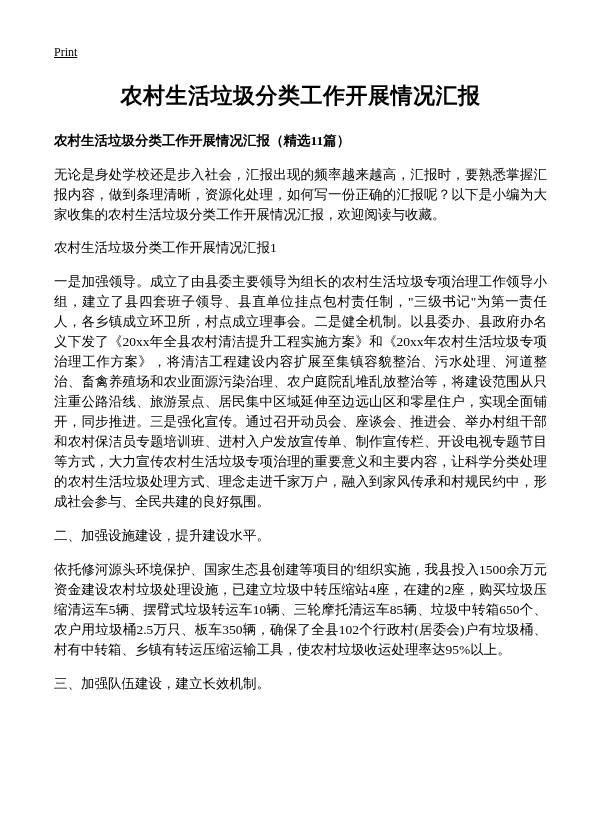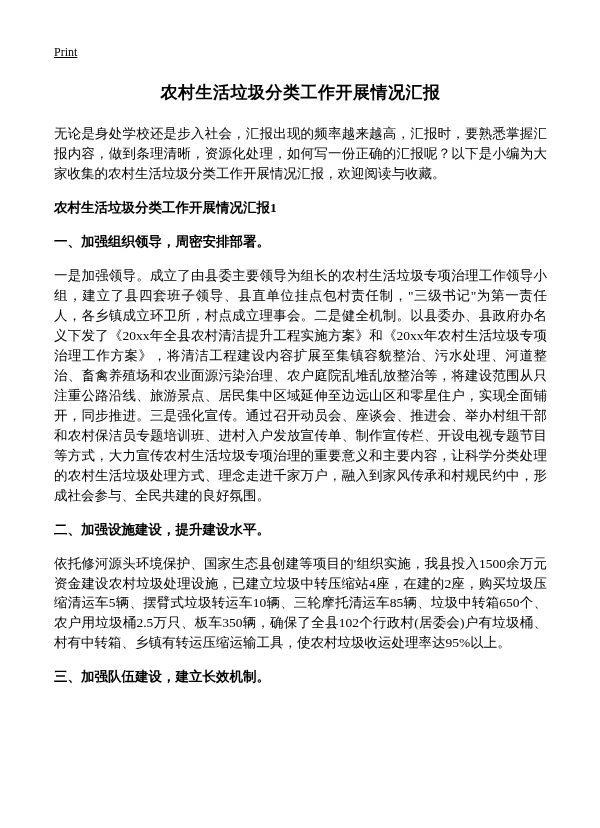--- a/index.html
+++ b/index.html
@@ -18,53 +18,53 @@
   }
   .print-link {
     font-size: 12px;
     line-height: 1;
     margin: 0 0 24px 0;
     cursor: pointer;
     display: inline-block;
     text-decoration: underline;
   }
   .doc-title {
-    font-size: 17px;
+    font-size: 22px;
     font-weight: bold;
     text-align: center;
     margin: 0 0 20px 0;
     letter-spacing: 0.5px;
     line-height: 1.3;
   }
   .block {
     font-size: 13.5px;
     line-height: 1.48;
     margin: 0 0 14px 0;
   }
   .block.subtitle { font-weight: bold; }
-  .block.heading { font-weight: bold; }
+  .block.heading { font-weight: normal; }
   .block.paragraph { text-align: justify; }
   .block:last-child { margin-bottom: 0; }
 </style>
 </head>
 <body>
 
 <div class="page">
 
   <div class="print-link">Print</div>
 
   <h1 class="doc-title">农村生活垃圾分类工作开展情况汇报</h1>
 
+  <p class="block subtitle">农村生活垃圾分类工作开展情况汇报（精选11篇）</p>
 
   <p class="block paragraph">无论是身处学校还是步入社会，汇报出现的频率越来越高，汇报时，要熟悉掌握汇报内容，做到条理清晰，资源化处理，如何写一份正确的汇报呢？以下是小编为大家收集的农村生活垃圾分类工作开展情况汇报，欢迎阅读与收藏。</p>
 
   <h3 class="block heading">农村生活垃圾分类工作开展情况汇报1</h3>
 
 
-  <h3 class="block heading">一、加强组织领导，周密安排部署。</h3>
 
   <p class="block paragraph">一是加强领导。成立了由县委主要领导为组长的农村生活垃圾专项治理工作领导小组，建立了县四套班子领导、县直单位挂点包村责任制，"三级书记"为第一责任人，各乡镇成立环卫所，村点成立理事会。二是健全机制。以县委办、县政府办名义下发了《20xx年全县农村清洁提升工程实施方案》和《20xx年农村生活垃圾专项治理工作方案》，将清洁工程建设内容扩展至集镇容貌整治、污水处理、河道整治、畜禽养殖场和农业面源污染治理、农户庭院乱堆乱放整治等，将建设范围从只注重公路沿线、旅游景点、居民集中区域延伸至边远山区和零星住户，实现全面铺开，同步推进。三是强化宣传。通过召开动员会、座谈会、推进会、举办村组干部和农村保洁员专题培训班、进村入户发放宣传单、制作宣传栏、开设电视专题节目等方式，大力宣传农村生活垃圾专项治理的重要意义和主要内容，让科学分类处理的农村生活垃圾处理方式、理念走进千家万户，融入到家风传承和村规民约中，形成社会参与、全民共建的良好氛围。</p>
 
   <h3 class="block heading">二、加强设施建设，提升建设水平。</h3>
 
   <p class="block paragraph">依托修河源头环境保护、国家生态县创建等项目的'组织实施，我县投入1500余万元资金建设农村垃圾处理设施，已建立垃圾中转压缩站4座，在建的2座，购买垃圾压缩清运车5辆、摆臂式垃圾转运车10辆、三轮摩托清运车85辆、垃圾中转箱650个、农户用垃圾桶2.5万只、板车350辆，确保了全县102个行政村(居委会)户有垃圾桶、村有中转箱、乡镇有转运压缩运输工具，使农村垃圾收运处理率达95%以上。</p>
 
   <h3 class="block heading">三、加强队伍建设，建立长效机制。</h3>
 
 </div>

